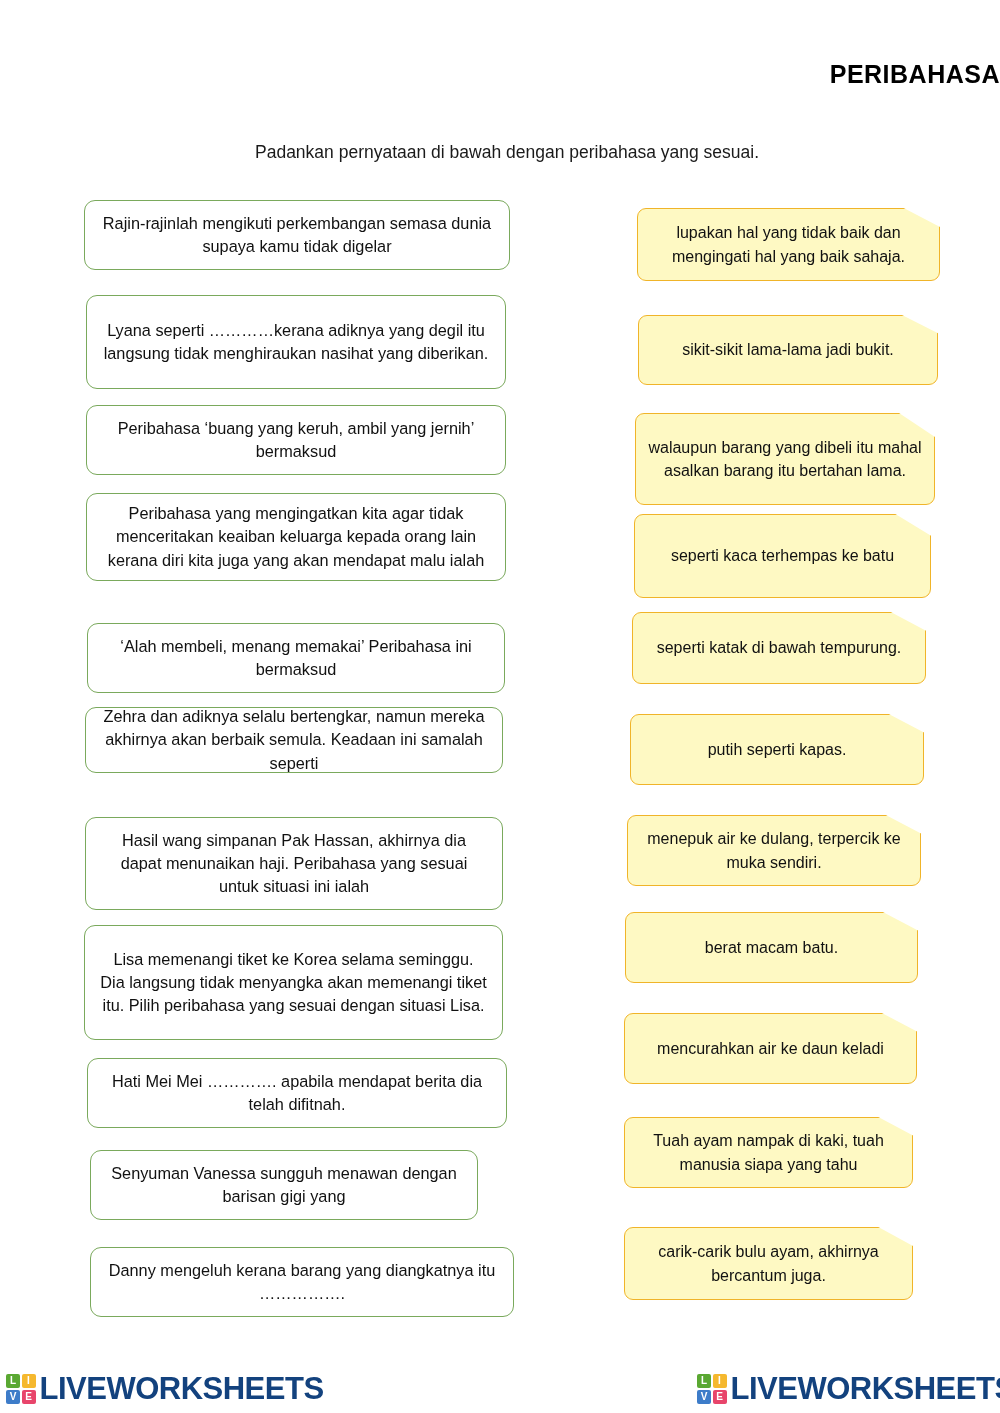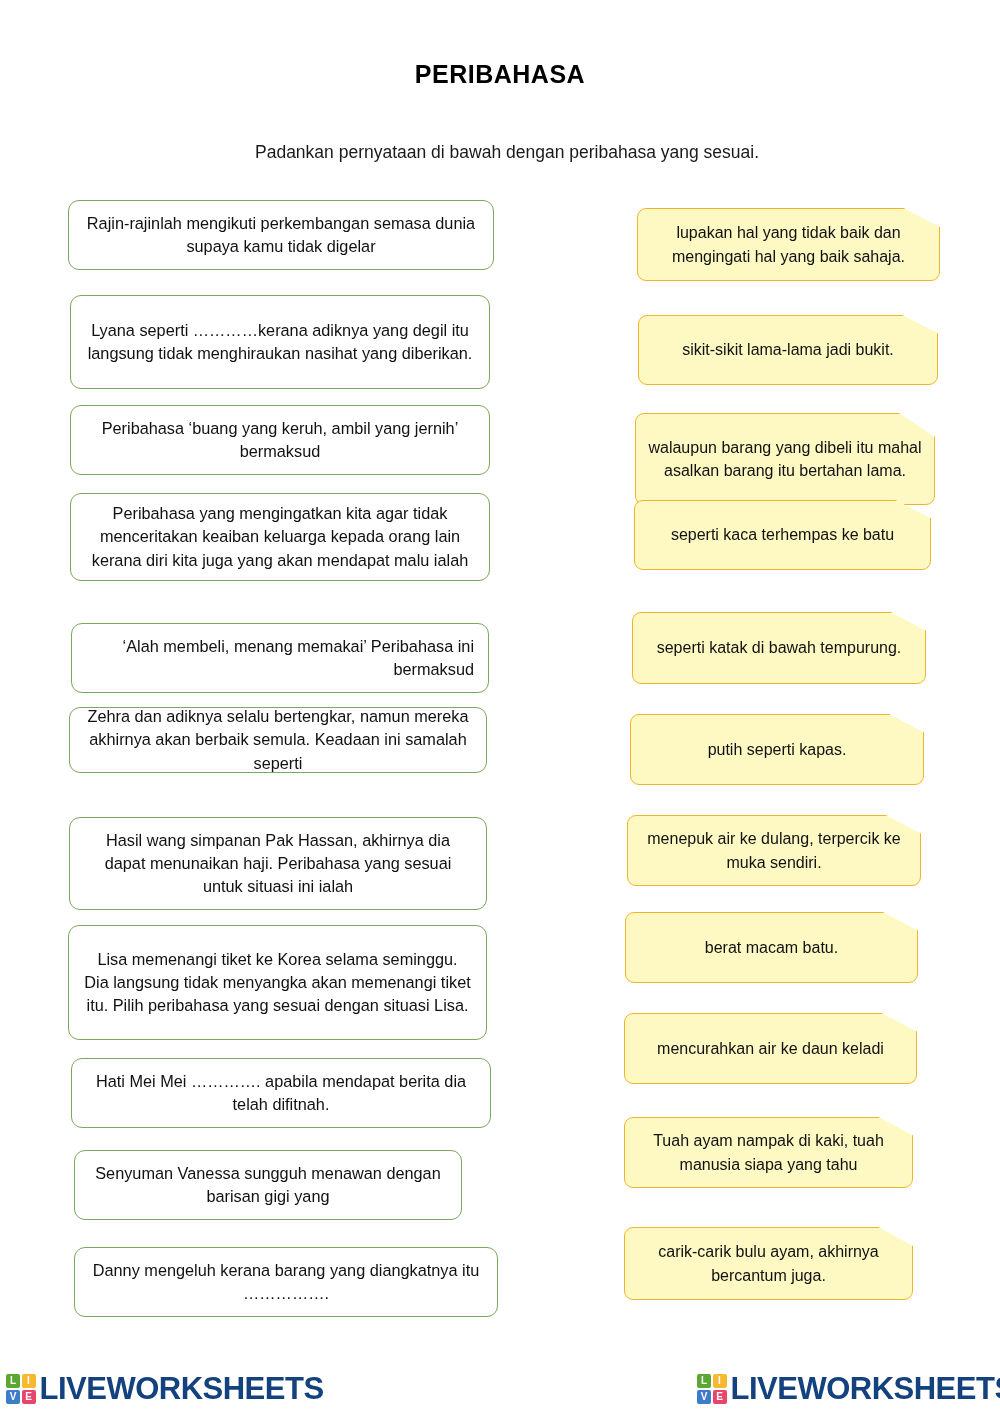--- a/index.html
+++ b/index.html
@@ -14,21 +14,21 @@
     font-family: "Liberation Sans", sans-serif;
     color: #1a1a1a;
     overflow: hidden;
   }
 
   .page-title {
     position: absolute;
     top: 60px;
     left: 0;
     width: 1000px;
-    text-align: center;
+    text-align: right;
     font-size: 25px;
     font-weight: bold;
     letter-spacing: 0.5px;
     color: #000000;
   }
 
   .instruction {
     position: absolute;
     top: 142px;
     left: 0;
@@ -65,20 +65,21 @@
     border-radius: 11px;
     background: #ffffff;
     text-align: center;
     font-size: 16.3px;
     line-height: 1.42;
     color: #111111;
     display: flex;
     align-items: center;
     justify-content: center;
     padding: 6px 14px;
+    margin-left: 16px;
   }
 
   .prov-box {
     box-sizing: border-box;
     border: 1.8px solid #f0b429;
     background: #fef9c3;
     text-align: center;
     font-size: 16px;
     line-height: 1.45;
     color: #111111;
@@ -145,21 +146,21 @@
       </div>
       <div class="stmt-box" style="position: absolute; top: 95px; left: 2px; width: 420px; height: 94px;">
         <span>Lyana seperti …………kerana adiknya yang degil itu langsung tidak menghiraukan nasihat yang diberikan.</span>
       </div>
       <div class="stmt-box" style="position: absolute; top: 205px; left: 2px; width: 420px; height: 70px;">
         <span>Peribahasa ‘buang yang keruh, ambil yang jernih’ bermaksud</span>
       </div>
       <div class="stmt-box" style="position: absolute; top: 293px; left: 2px; width: 420px; height: 88px;">
         <span>Peribahasa yang mengingatkan kita agar tidak menceritakan keaiban keluarga kepada orang lain kerana diri kita juga yang akan mendapat malu ialah</span>
       </div>
-      <div class="stmt-box" style="position: absolute; top: 423px; left: 3px; width: 418px; height: 70px; text-align: right;">
+      <div class="stmt-box" style="position: absolute; top: 423px; left: 3px; width: 418px; height: 70px;">
         <span>‘Alah membeli, menang memakai’ Peribahasa ini bermaksud</span>
       </div>
       <div class="stmt-box" style="position: absolute; top: 507px; left: 1px; width: 418px; height: 66px;">
         <span>Zehra dan adiknya selalu bertengkar, namun mereka akhirnya akan berbaik semula. Keadaan ini samalah seperti</span>
       </div>
       <div class="stmt-box" style="position: absolute; top: 617px; left: 1px; width: 418px; height: 93px;">
         <span>Hasil wang simpanan Pak Hassan, akhirnya dia dapat menunaikan haji. Peribahasa yang sesuai untuk situasi ini ialah</span>
       </div>
       <div class="stmt-box" style="position: absolute; top: 725px; left: 0px; width: 419px; height: 115px;">
         <span>Lisa memenangi tiket ke Korea selama seminggu. Dia langsung tidak menyangka akan memenangi tiket itu. Pilih peribahasa yang sesuai dengan situasi Lisa.</span>
@@ -177,21 +178,21 @@
   <div class="col-right" id="proverbs-column">
       <div class="prov-box" style="position: absolute; top: 8px; left: 13px; width: 303px; height: 73px;">
         <span>lupakan hal yang tidak baik dan mengingati hal yang baik sahaja.</span>
       </div>
       <div class="prov-box" style="position: absolute; top: 115px; left: 14px; width: 300px; height: 70px;">
         <span>sikit-sikit lama-lama jadi bukit.</span>
       </div>
       <div class="prov-box" style="position: absolute; top: 213px; left: 11px; width: 300px; height: 92px;">
         <span>walaupun barang yang dibeli itu mahal asalkan barang itu bertahan lama.</span>
       </div>
-      <div class="prov-box" style="position: absolute; top: 300px; left: 10px; width: 297px; height: 70px; text-align: center;">
+      <div class="prov-box" style="position: absolute; top: 314px; left: 10px; width: 297px; height: 84px; text-align: center;">
         <span>seperti kaca terhempas ke batu</span>
       </div>
       <div class="prov-box" style="position: absolute; top: 412px; left: 8px; width: 294px; height: 72px;">
         <span>seperti katak di bawah tempurung.</span>
       </div>
       <div class="prov-box" style="position: absolute; top: 514px; left: 6px; width: 294px; height: 71px;">
         <span>putih seperti kapas.</span>
       </div>
       <div class="prov-box" style="position: absolute; top: 615px; left: 3px; width: 294px; height: 71px;">
         <span>menepuk air ke dulang, terpercik ke muka sendiri.</span>

